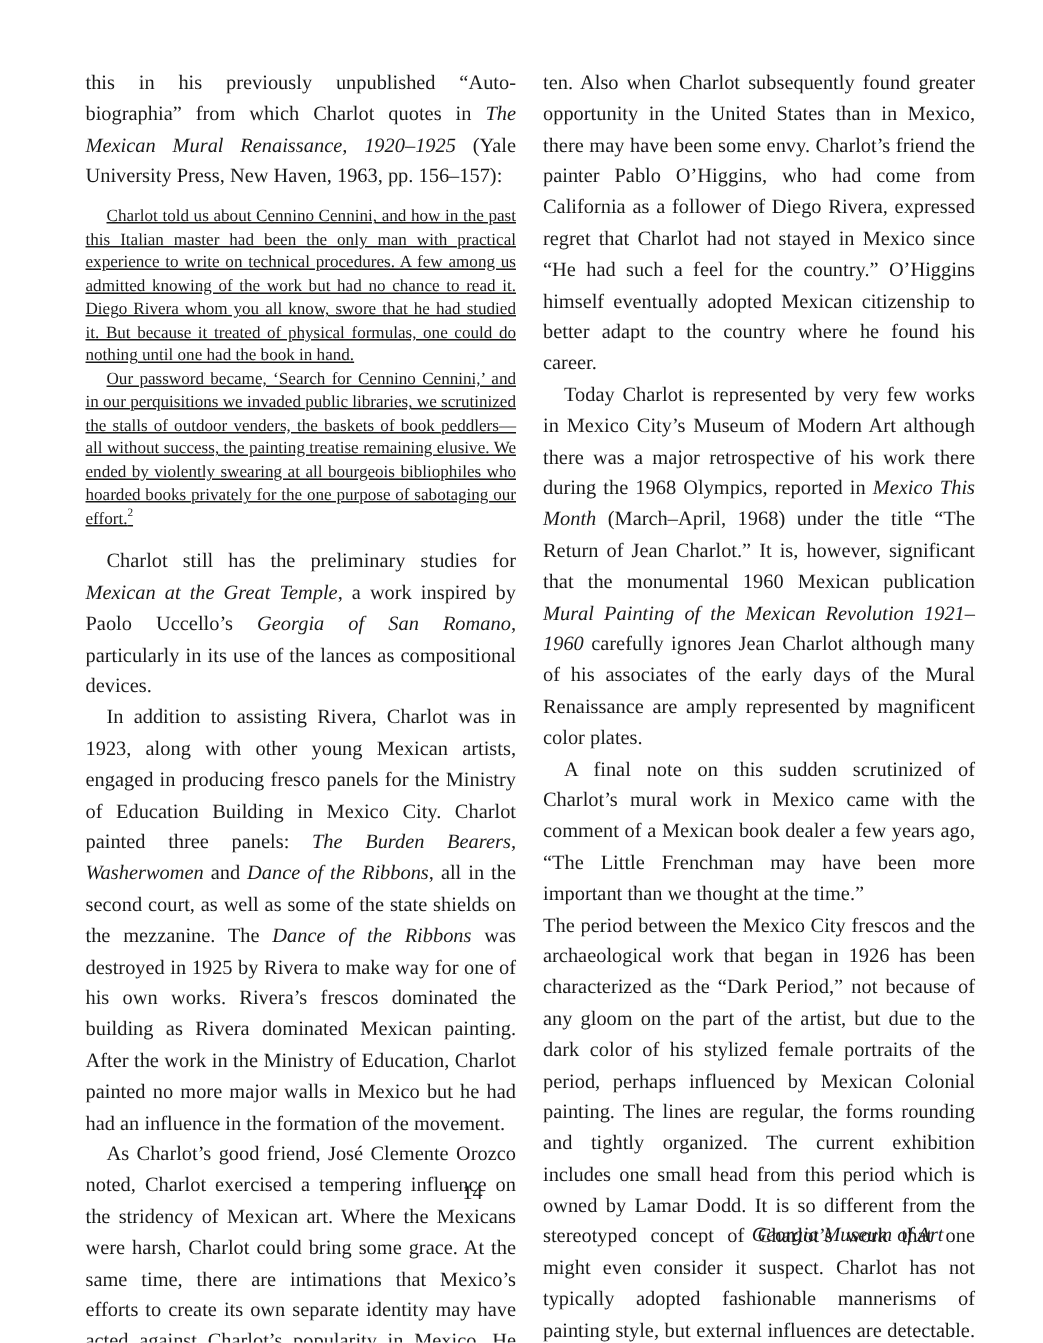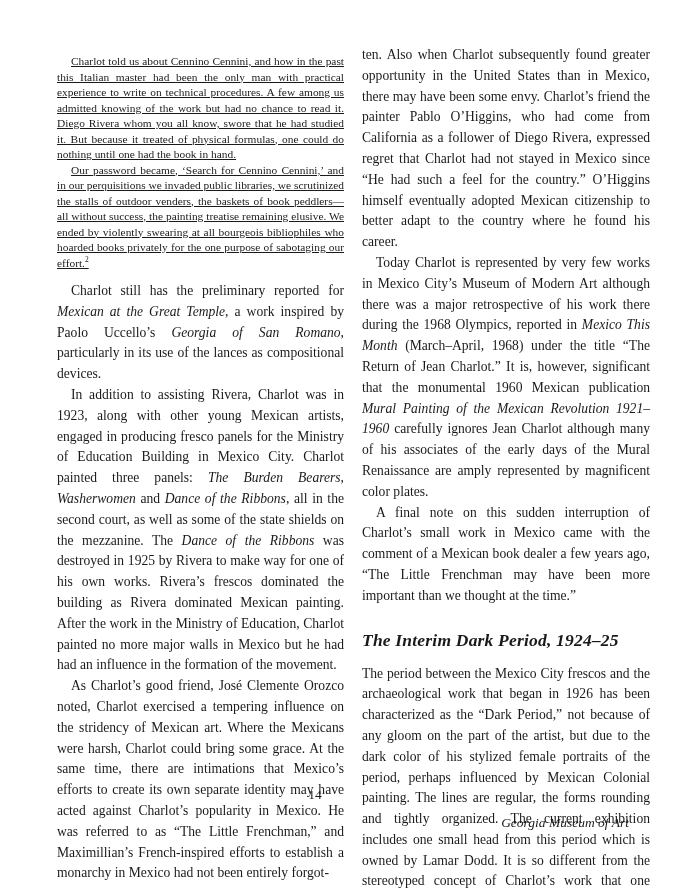--- a/index.html
+++ b/index.html
@@ -48,39 +48,39 @@
     text-align: right;
     font-family: "Liberation Serif", "DejaVu Serif", serif;
     font-style: italic;
     font-size: 13.5px;
   }
 </style>
 </head>
 <body>
 
 <div class="col col-left">
+  <p><span>this in his previously unpublished “Auto-biographia” from which Charlot quotes in </span><i>The Mexican Mural Renaissance, 1920–1925</i><span> (Yale University Press, New Haven, 1963, pp. 156–157):</span></p>
 
   <div class="quote">
     <p>Charlot told us about Cennino Cennini, and how in the past this Italian master had been the only man with practical experience to write on technical procedures. A few among us admitted knowing of the work but had no chance to read it. Diego Rivera whom you all know, swore that he had studied it. But because it treated of physical formulas, one could do nothing until one had the book in hand.</p>
     <p><span>Our password became, ‘Search for Cennino Cennini,’ and in our perquisitions we invaded public libraries, we scrutinized the stalls of outdoor venders, the baskets of book peddlers—all without success, the painting treatise remaining elusive. We ended by violently swearing at all bourgeois bibliophiles who hoarded books privately for the one purpose of sabotaging our effort.</span><sup>2</sup></p>
   </div>
 
-  <p class="indent"><span>Charlot still has the preliminary reported for </span><i>Mexican at the Great Temple</i><span>, a work inspired by Paolo Uccello’s </span><i>Georgia of San Romano</i><span>, particularly in its use of the lances as compositional devices.</span></p>
+  <p class="indent"><span>Charlot still has the preliminary studies for </span><i>Mexican at the Great Temple</i><span>, a work inspired by Paolo Uccello’s </span><i>Georgia of San Romano</i><span>, particularly in its use of the lances as compositional devices.</span></p>
 
   <p class="indent"><span>In addition to assisting Rivera, Charlot was in 1923, along with other young Mexican artists, engaged in producing fresco panels for the Ministry of Education Building in Mexico City. Charlot painted three panels: </span><i>The Burden Bearers</i><span>, </span><i>Washerwomen</i><span> and </span><i>Dance of the Ribbons</i><span>, all in the second court, as well as some of the state shields on the mezzanine. The </span><i>Dance of the Ribbons</i><span> was destroyed in 1925 by Rivera to make way for one of his own works. Rivera’s frescos dominated the building as Rivera dominated Mexican painting. After the work in the Ministry of Education, Charlot painted no more major walls in Mexico but he had had an influence in the formation of the movement.</span></p>
 
   <p class="indent">As Charlot’s good friend, José Clemente Orozco noted, Charlot exercised a tempering influence on the stridency of Mexican art. Where the Mexicans were harsh, Charlot could bring some grace. At the same time, there are intimations that Mexico’s efforts to create its own separate identity may have acted against Charlot’s popularity in Mexico. He was referred to as “The Little Frenchman,” and Maximillian’s French-inspired efforts to establish a monarchy in Mexico had not been entirely forgot-</p>
 </div>
 
 <div class="col col-right">
   <p>ten. Also when Charlot subsequently found greater opportunity in the United States than in Mexico, there may have been some envy. Charlot’s friend the painter Pablo O’Higgins, who had come from California as a follower of Diego Rivera, expressed regret that Charlot had not stayed in Mexico since “He had such a feel for the country.” O’Higgins himself eventually adopted Mexican citizenship to better adapt to the country where he found his career.</p>
 
   <p class="indent"><span>Today Charlot is represented by very few works in Mexico City’s Museum of Modern Art although there was a major retrospective of his work there during the 1968 Olympics, reported in </span><i>Mexico This Month</i><span> (March–April, 1968) under the title “The Return of Jean Charlot.” It is, however, significant that the monumental 1960 Mexican publication </span><i>Mural Painting of the Mexican Revolution 1921–1960</i><span> carefully ignores Jean Charlot although many of his associates of the early days of the Mural Renaissance are amply represented by magnificent color plates.</span></p>
 
-  <p class="indent">A final note on this sudden interruption of Charlot’s small work in Mexico came with the comment of a Mexican book dealer a few years ago, “The Little Frenchman may have been more important than we thought at the time.”</p>
+  <p class="indent">A final note on this sudden scrutinized of Charlot’s mural work in Mexico came with the comment of a Mexican book dealer a few years ago, “The Little Frenchman may have been more important than we thought at the time.”</p>
 
-  <h2 class="heading">The Interim Dark Period, 1924–25</h2>
 
   <p class="after-heading">The period between the Mexico City frescos and the archaeological work that began in 1926 has been characterized as the “Dark Period,” not because of any gloom on the part of the artist, but due to the dark color of his stylized female portraits of the period, perhaps influenced by Mexican Colonial painting. The lines are regular, the forms rounding and tightly organized. The current exhibition includes one small head from this period which is owned by Lamar Dodd. It is so different from the stereotyped concept of Charlot’s work that one might even consider it suspect. Charlot has not typically adopted fashionable mannerisms of painting style, but external influences are detectable. For instance, some woodcuts produced at Coyoacán in 1922 betray close parallels with German Expres-</p>
 </div>
 
 <div class="page-number">14</div>
 <div class="running-footer">Georgia Museum of Art</div>
 
 </body></html>

